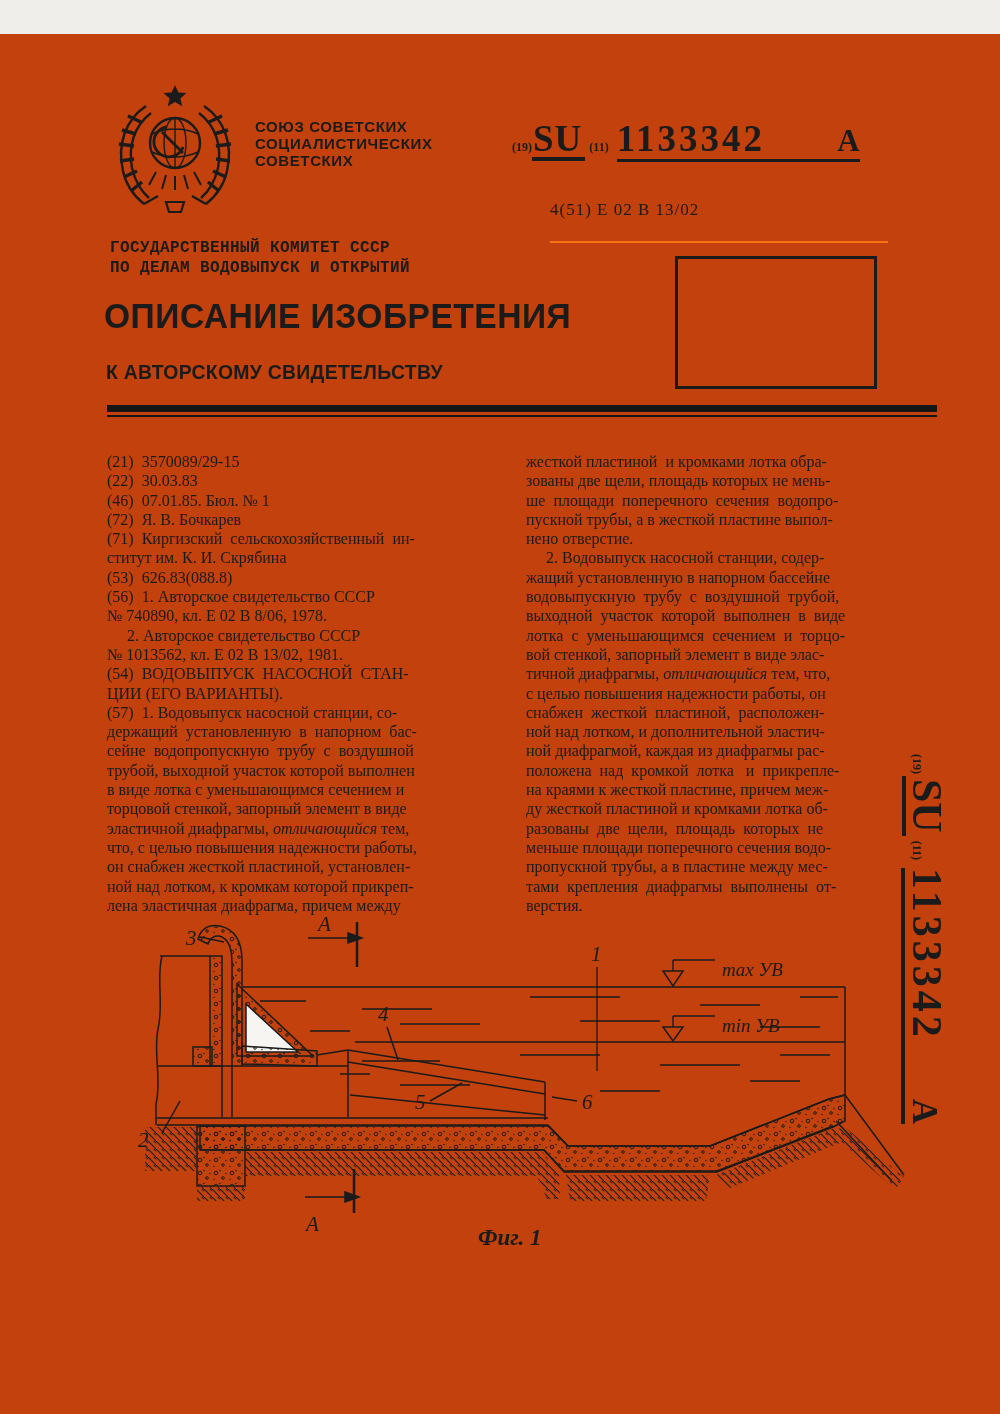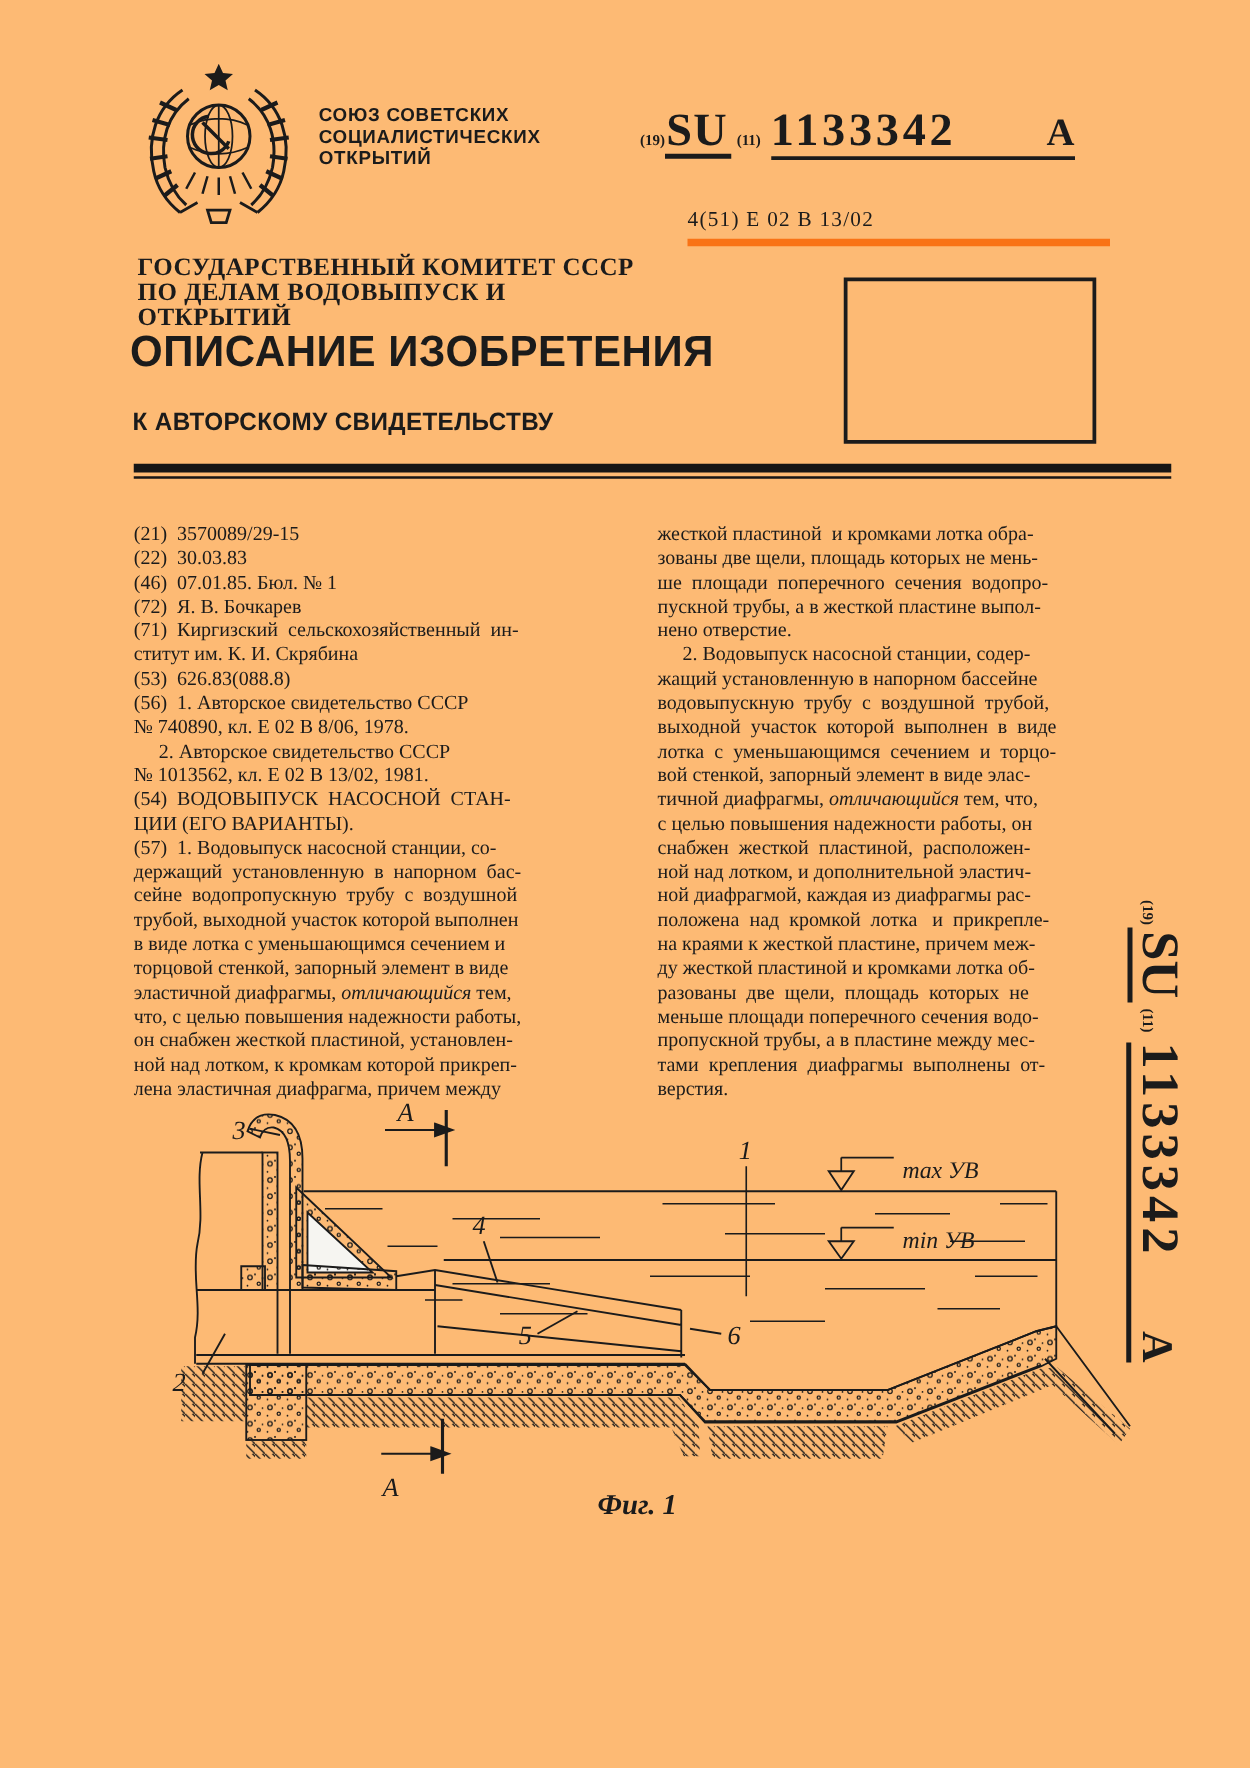--- a/index.html
+++ b/index.html
@@ -4,42 +4,42 @@
 <style>
   html,body{margin:0;padding:0;}
   body{
     width:1000px;height:1414px;
     background:#efeeea;
     font-family:"Liberation Serif", serif;
     color:#1b1b1b;
     position:relative;
     overflow:hidden;
   }
-  .page{position:absolute;inset:0;background:#fdba74;}
+  .page{position:absolute;inset:0;background:#c2410c;margin-top:34px;}
   .abs{position:absolute;}
 
   
   .emblem{left:110px;top:48px;width:130px;height:134px;}
   .union{left:255px;top:84px;width:230px;
     font-family:"Liberation Sans", sans-serif;font-weight:bold;
     font-size:15px;line-height:17px;letter-spacing:.6px;}
   .hdr-num{left:512px;top:86px;width:380px;display:flex;align-items:baseline;white-space:nowrap;}
   .sup-code{font-size:12px;font-weight:bold;letter-spacing:0;}
   .su-big{font-size:37px;font-weight:bold;letter-spacing:1px;
     border-bottom:4px solid #1b1b1b;padding:0 3px 0 1px;line-height:1;}
   .hdr-num .sup2{margin-left:4px;}
   .numgrp{display:flex;align-items:baseline;border-bottom:3px solid #1b1b1b;
     margin-left:8px;padding-bottom:2px;line-height:1;}
   .num-big{font-size:37px;font-weight:bold;letter-spacing:3px;}
   .kind-big{font-size:31px;font-weight:bold;margin-left:72px;}
   .ipc{left:550px;top:166px;width:338px;font-size:17px;letter-spacing:1px;
-    border-bottom:6px solid #f97316;padding-bottom:5px;white-space:nowrap;}
+    border-bottom:2px solid #f97316;padding-bottom:21px;white-space:nowrap;}
   .committee{left:110px;top:204px;width:420px;
-    font-family:Liberation Serif, serif;font-weight:bold;
-    font-size:20px;line-height:20px;letter-spacing:.4px;}
+    font-family:Liberation Mono, monospace;font-weight:bold;
+    font-size:16px;line-height:20px;letter-spacing:.4px;}
   .stamp{left:675px;top:222px;width:196px;height:127px;border:3px solid #1b1b1b;}
   .doc-title{left:104px;top:262px;width:600px;
     font-family:"Liberation Sans", sans-serif;font-weight:bold;
     font-size:35px;letter-spacing:.5px;transform:scaleX(.96);transform-origin:left;}
   .doc-sub{left:106px;top:327px;width:430px;
     font-family:"Liberation Sans", sans-serif;font-weight:bold;
     font-size:20px;letter-spacing:.3px;transform:scaleX(.97);transform-origin:left;}
   .rule{left:107px;top:371px;width:830px;height:3px;
     border-top:7px solid #161616;border-bottom:2px solid #161616;}
 
@@ -86,21 +86,21 @@
         <path d="M99 40 l13-6 M104 52 l14-4 M106 64 l15-2 M106 77 l14 2 M103 89 l13 6 M98 100 l11 9" stroke-width="3.4"></path>
         <path d="M56 120 h18 l-3 10 h-12 z" stroke-width="2.2"></path>
         <path d="M34 122 l14-8 M96 122 l-14-8" stroke-width="2.2"></path>
       </g>
     </svg>
   </div>
 
   <div class="abs union">
     <div>СОЮЗ СОВЕТСКИХ</div>
     <div>СОЦИАЛИСТИЧЕСКИХ</div>
-    <div>ОТКРЫТИЙ</div>
+    <div>СОВЕТСКИХ</div>
   </div>
 
   <div class="abs hdr-num">
     <span class="sup-code">(19)</span>
     <span class="su-big">SU</span>
     <span class="sup-code sup2">(11)</span>
     <span class="numgrp">
       <span class="num-big">1133342</span>
       <span class="kind-big">A</span>
     </span>

